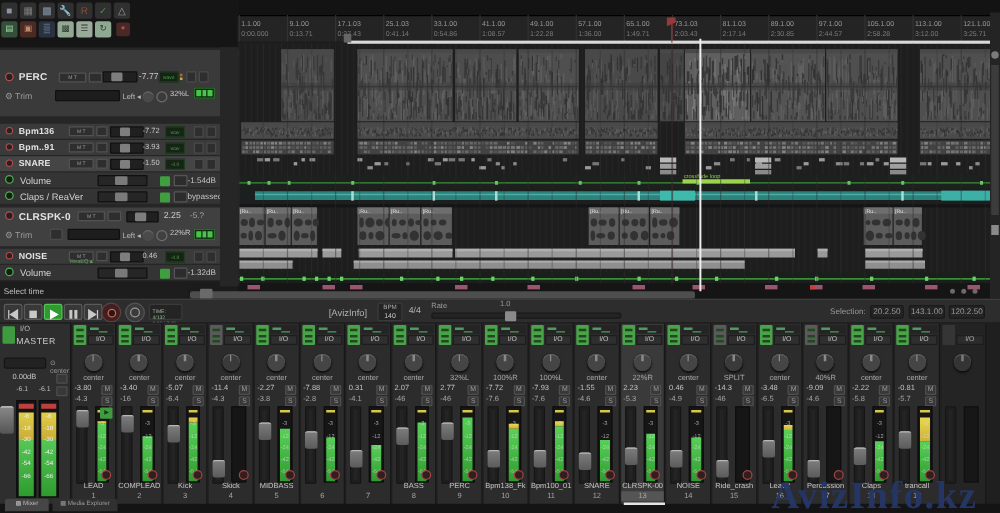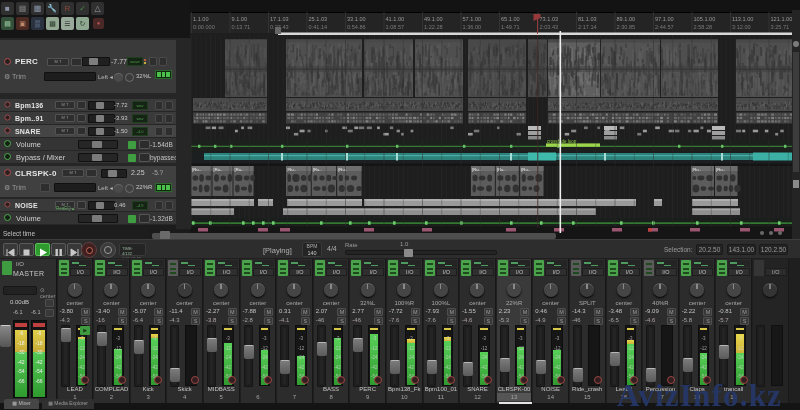--- a/index.html
+++ b/index.html
@@ -1148,21 +1148,21 @@
         <div class="envb" style="left:4px;top:2px"></div>
         <div class="enm" style="left:16px;top:2px">Volume</div>
         <div class="tfad" style="left:78px;top:2px;width:40px;background:#262626"></div>
         <div class="tfh" style="left:92px;top:3px;width:10px;background:#7a7a7a"></div>
         <div class="gsq" style="left:128px;top:2px"></div>
         <div class="wsq" style="left:139px;top:2px"></div>
         <div class="tval" style="left:150px;top:2.5px;font-size:6.5px;color:#c3c3c3">-1.54dB</div>
       </div>
       <div class="trk" style="top:113px;height:12px;background:#343434">
         <div class="envb" style="left:4px;top:2px"></div>
-        <div class="enm" style="left:16px;top:2px">Bypass / Mixer</div>
+        <div class="enm" style="left:16px;top:2px">Claps / ReaVer</div>
         <div class="tfad" style="left:78px;top:2px;width:40px;background:#262626"></div>
         <div class="tfh" style="left:92px;top:3px;width:10px;background:#7a7a7a"></div>
         <div class="gsq" style="left:128px;top:2px"></div>
         <div class="wsq" style="left:139px;top:2px"></div>
         <div class="tval" style="left:150px;top:2.5px;font-size:6.5px;color:#c3c3c3">bypassed</div>
       </div>
       <div class="trk" style="top:128px;height:31px;background:#404040">
         <div class="recb" style="left:4px;top:3px"></div>
         <div class="tnm" style="left:15px;top:3px">CLRSPK-0</div>
         <div class="sbtn" style="left:62px;top:3px;width:22px">M&nbsp;T</div>
@@ -1245,21 +1245,21 @@
           <path d="M3 2l5.5 3.5L3 9zM10 2v7" fill="#c8c8c8" stroke="#c8c8c8" stroke-width="1"></path>
         </svg></div>
       <div class="abs" style="left:81px;top:2px;width:16px;height:16px;border-radius:50%;background:#402020;border:1px solid #604040"></div>
       <div class="abs" style="left:85.5px;top:6.5px;width:7px;height:7px;border-radius:50%;border:1.5px solid #c86a5a;background:#301515"></div>
       <div class="abs" style="left:100px;top:2px;width:16px;height:16px;border-radius:50%;background:#3a3a3a;border:1px solid #555"></div>
       <div class="abs" style="left:104px;top:6px;width:8px;height:8px;border-radius:50%;border:1.5px solid #9a9a9a"></div>
       <div class="abs" style="left:119px;top:3px;width:27px;height:13px;background:#242424;border:1px solid #3a3a3a;border-radius:2px">
         <div style="font-size:4px;color:#9ab89a;padding:2px 2px 0">TIME: 4/132</div>
         <div style="font-size:4px;color:#889888;padding:0 2px">0:00 / 3:40</div>
       </div>
-      <div class="abs" style="left:263px;top:6px;font-size:7.5px;color:#b0b0b0">[Playing]</div>
+      <div class="abs" style="left:263px;top:6px;font-size:7.5px;color:#b0b0b0">[AvizInfo]</div>
       <div class="abs" style="left:302px;top:2px;width:20px;height:15px;background:#242424;border:1px solid #3a3a3a;border-radius:2px;text-align:center">
         <div style="font-size:5px;color:#a8a8a8;line-height:7px">BPM</div>
         <div style="font-size:5.5px;color:#c8c8c8;line-height:6px">140</div>
       </div>
       <div class="abs" style="left:327px;top:5px;font-size:7px;color:#b0b0b0">4/4</div>
       <div class="abs" style="left:345px;top:2px;font-size:6px;color:#9a9a9a">Rate</div>
       <div class="abs" style="left:345px;top:10px;width:152px;height:5px;background:#242424;border:1px solid #181818;border-radius:2px"></div>
       <div class="abs" style="left:404px;top:8.5px;width:9px;height:8px;background:#8a8a8a;border-radius:1px"></div>
       <div class="abs" style="left:400px;top:1px;font-size:6px;color:#9a9a9a">1.0</div>
       <div class="abs" style="left:664px;top:6px;font-size:6.5px;color:#9a9a9a">Selection:</div>

